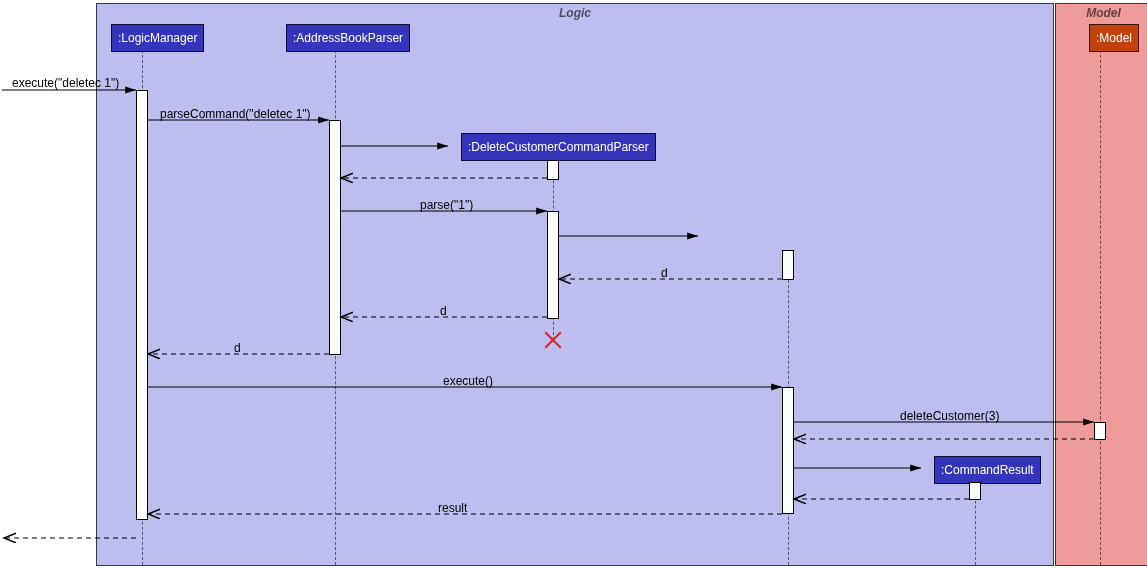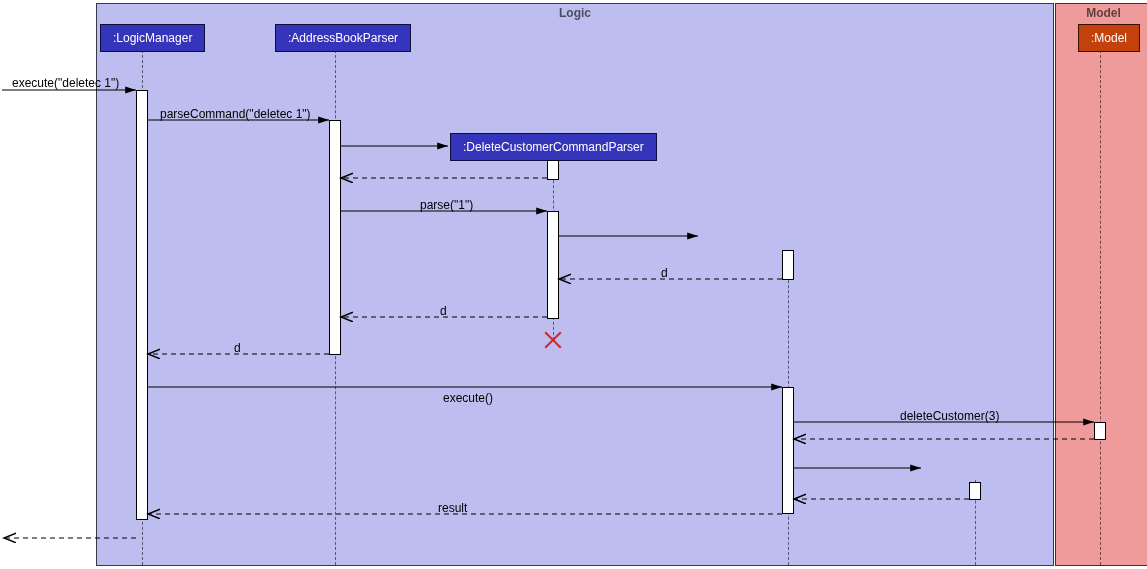--- a/index.html
+++ b/index.html
@@ -3,34 +3,36 @@
 <meta charset="utf-8">
 <style>
   html, body { margin: 0; padding: 0; }
   body { font-family: Arial, Helvetica, sans-serif; font-size: 12px; color: #000; }
   .canvas { position: relative; width: 1147px; height: 569px; background: #fff; }
 
   
   .frame {
     position: absolute; box-sizing: border-box;
     border: 1px solid rgba(0,0,0,0.7);
+    font-style: italic;
   }
   .frame.logic { background: #bdbdef; }
   .frame.model { background: #ef9b9b; }
   .frame-label {
     position: absolute; top: 2px; font-size: 12px; font-weight: bold;
     color: rgba(0,0,0,0.6);
   }
 
   
   .participant {
     position: absolute; box-sizing: border-box;
-    padding: 6px 12px; border: 1px solid rgba(0,0,0,0.7);
+    padding: 6px 6px; border: 1px solid rgba(0,0,0,0.7);
     color: #fff; font-size: 12px; text-align: center;
     white-space: nowrap;
+    margin-left: 11px;
   }
   .participant.logic { background: #3535bb; }
   .participant.model { background: #c2410c; }
 
   
   .lifeline {
     position: absolute; width: 0;
     border-left: 1px dashed rgba(0,0,0,0.55);
   }
 
@@ -71,40 +73,41 @@
   <div class="lifeline" style="left:142px; top:50px; height:515px;"></div>
   <div class="lifeline" style="left:335px; top:50px; height:515px;"></div>
   <div class="lifeline" style="left:553px; top:160px; height:180px;"></div>
   <div class="lifeline" style="left:788px; top:250px; height:315px;"></div>
   <div class="lifeline" style="left:975px; top:480px; height:85px;"></div>
   <div class="lifeline" style="left:1100px; top:50px; height:515px;"></div>
 
   <div class="participant logic" style="left:100px; top:24px;">:LogicManager</div>
   <div class="participant logic" style="left:275px; top:24px;">:AddressBookParser</div>
   <div class="participant logic" style="left:450px; top:133px;">:DeleteCustomerCommandParser</div>
+  <div class="participant logic" style="left:923px; top:456px;">:CommandResult</div>
   <div class="participant model" style="left:1078px; top:24px;">:Model</div>
 
   <div class="activation" style="left:136px; top:90px; height:430px;"></div>
   <div class="activation" style="left:329px; top:120px; height:235px;"></div>
   <div class="activation" style="left:547px; top:160px; height:20px;"></div>
   <div class="activation" style="left:547px; top:211px; height:108px;"></div>
   <div class="activation" style="left:782px; top:250px; height:30px;"></div>
   <div class="activation" style="left:782px; top:387px; height:127px;"></div>
   <div class="activation" style="left:969px; top:482px; height:18px;"></div>
   <div class="activation" style="left:1094px; top:422px; height:18px;"></div>
 
   <div class="destroy" style="left:542px; top:329px;"></div>
 
   <div class="msg-label" style="left:12px; top:76px;">execute("deletec 1")</div>
   <div class="msg-label" style="left:160px; top:107px;">parseCommand("deletec 1")</div>
   <div class="msg-label" style="left:420px; top:198px;">parse("1")</div>
   <div class="msg-label" style="left:661px; top:266px;">d</div>
   <div class="msg-label" style="left:440px; top:304px;">d</div>
   <div class="msg-label" style="left:234px; top:341px;">d</div>
-  <div class="msg-label" style="left:443px; top:374px;margin-top:17px;">execute()</div>
+  <div class="msg-label" style="left:443px; top:374px;">execute()</div>
   <div class="msg-label" style="left:900px; top:409px;">deleteCustomer(3)</div>
   <div class="msg-label" style="left:438px; top:501px;">result</div>
 
   <svg class="arrows" width="1147" height="569">
     <defs>
       <marker id="arrow-solid" markerWidth="10" markerHeight="10" refX="9" refY="3" orient="auto">
         <path d="M0,0 L9,3 L0,6 Z" fill="#000"></path>
       </marker>
       <marker id="arrow-open" markerWidth="12" markerHeight="12" refX="10" refY="4" orient="auto">
         <path d="M0,0 L10,4 L0,8" fill="none" stroke="#000" stroke-width="1.2"></path>

